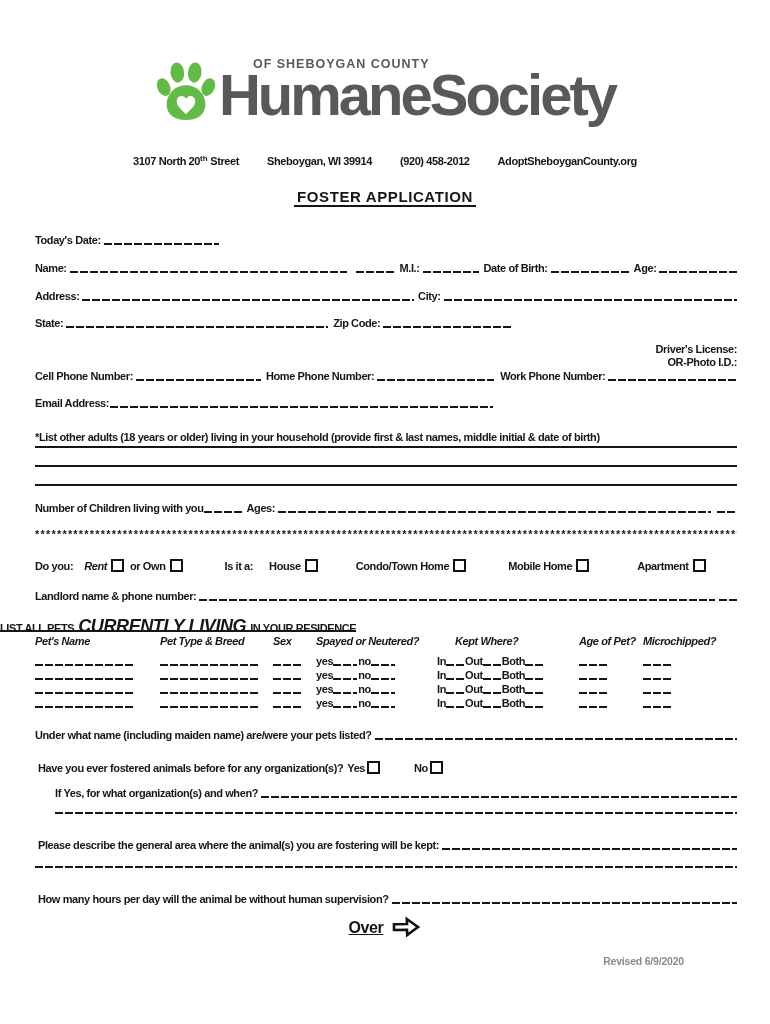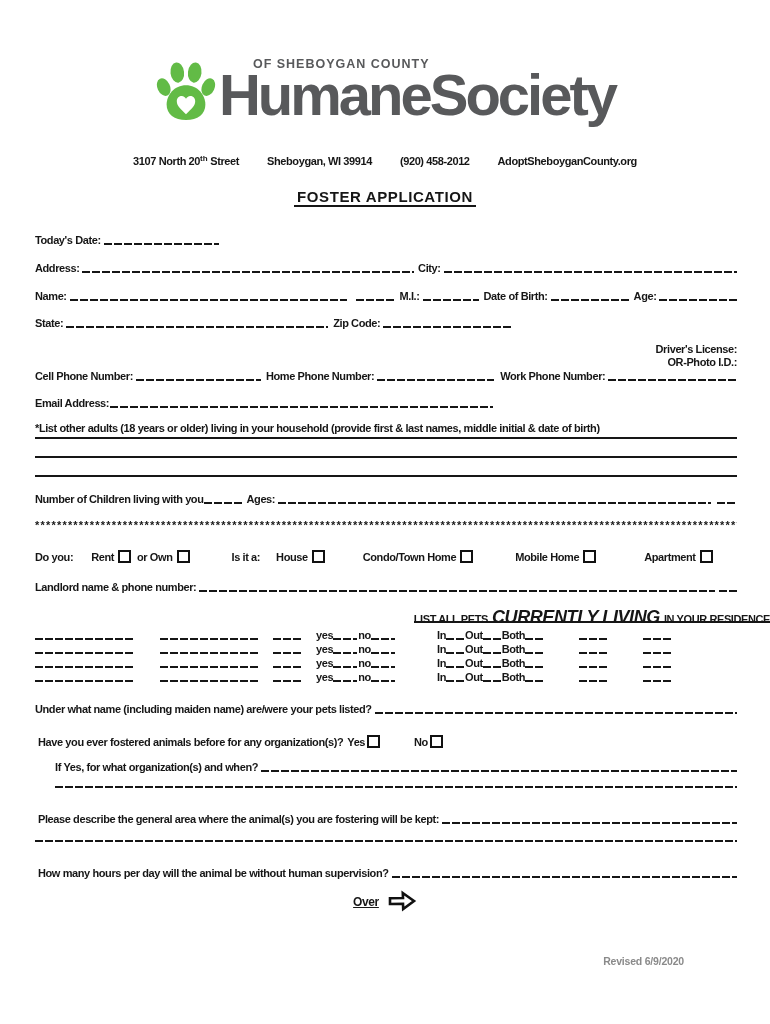--- a/index.html
+++ b/index.html
@@ -23,34 +23,34 @@
   .row{display:flex;align-items:flex-end;margin:0 33px 0 35px;height:13px;}
   .lbl{white-space:nowrap;line-height:12px;}
   .fill{height:2px;background:repeating-linear-gradient(90deg,#161616 0 8px,transparent 8px 10px);margin:0 0 1px 3px;}
   .grow{flex:1 1 auto;}
   .gap4{width:4px;flex:0 0 4px;}
   .gap6{width:6px;flex:0 0 6px;}
   .hr{height:2px;background:#161616;margin:0 33px 0 35px;}
   .cb{display:inline-block;box-sizing:border-box;width:13px;height:13px;border:2.4px solid #111;background:#fff;margin-left:4px;flex:0 0 13px;}
   .stars{margin:0 33px 0 35px;height:12px;overflow:hidden;white-space:nowrap;letter-spacing:1.2px;font-size:11px;line-height:12px;}
   
-  .pets-head-row{display:flex;justify-content:flex-end;margin-top:14px;height:16px;}
+  .pets-head-row{display:flex;justify-content:flex-start;margin-top:14px;height:16px;}
   .pets-head{display:inline-flex;align-items:baseline;border-bottom:2px solid #161616;padding-bottom:1px;}
   .pets-head .a{font-size:11px;}
   .pets-head .b{font-size:18px;font-style:italic;margin:0 4px;}
   .petgrid{display:grid;grid-template-columns:125px 113px 43px 121px 142px 64px 1fr;margin:3px 33px 0 35px;}
   .petgrid .hcell{font-style:italic;font-size:11px;line-height:13px;height:14px;white-space:nowrap;}
   .pcell{display:flex;align-items:flex-end;height:14px;}
   .pcell .lbl{line-height:12px;}
   .pcell .fill{margin-left:0;}
   .pcell .fill + .lbl{margin-left:1px;}
   .indent18{padding-left:18px;}
   
   .over-row{display:flex;justify-content:center;align-items:center;gap:8px;margin-top:12px;height:22px;}
-  .over-lbl{font-size:12px;text-decoration:underline;}
+  .over-lbl{font-size:16px;text-decoration:underline;}
   .revised{position:absolute;right:86px;top:955px;color:#8a8a8a;font-size:10.5px;letter-spacing:-0.2px;}
 </style>
 </head>
 <body>
 
 <div class="page">
 
   <div class="logo-wrap">
     <span style="margin-bottom:-4px;">
       <svg width="62" height="64" viewBox="0 0 64 66">
@@ -80,39 +80,39 @@
   <div class="title-row">
     <span class="title">FOSTER APPLICATION</span>
   </div>
 
   <div class="row" style="margin-top:26px;">
     <span class="lbl">Today's Date:</span>
     <span class="fill" style="flex:0 0 115px;"></span>
   </div>
 
   <div class="row" style="margin-top:15px;">
-    <span class="lbl">Address:</span>
-    <span class="fill grow" style="flex:1.13;"></span>
-    <span class="lbl" style="margin-left:4px;">City:</span>
-    <span class="fill grow" style="flex:1;"></span>
-  </div>
-
-  <div class="row" style="margin-top:15px;">
     <span class="lbl">Name:</span>
     <span class="fill grow" style="flex:5;"></span>
     <span class="gap6"></span>
     <span class="fill" style="flex:0 0 40px;"></span>
     <span class="lbl" style="margin-left:4px;">M.I.:</span>
     <span class="fill" style="flex:0 0 56px;"></span>
     <span class="lbl" style="margin-left:5px;">Date of Birth:</span>
     <span class="fill" style="flex:0 0 78px;"></span>
     <span class="lbl" style="margin-left:5px;">Age:</span>
     <span class="fill grow" style="flex:1.4;"></span>
   </div>
 
+  <div class="row" style="margin-top:15px;">
+    <span class="lbl">Address:</span>
+    <span class="fill grow" style="flex:1.13;"></span>
+    <span class="lbl" style="margin-left:4px;">City:</span>
+    <span class="fill grow" style="flex:1;"></span>
+  </div>
+
   <div class="row" style="margin-top:14px;">
     <span class="lbl">State:</span>
     <span class="fill" style="flex:0 0 262px;"></span>
     <span class="lbl" style="margin-left:5px;">Zip Code:</span>
     <span class="fill" style="flex:0 0 128px;"></span>
   </div>
 
   <div class="row" style="margin-top:14px;flex-direction:column;">
     <span class="lbl">Driver's License:</span>
     <span class="fill grow" style="flex:1.22;"></span>
@@ -127,41 +127,41 @@
     <span class="fill" style="flex:0 0 117px;"></span>
     <span class="lbl" style="margin-left:6px;">Work Phone Number:</span>
     <span class="fill grow"></span>
   </div>
 
   <div class="row" style="margin-top:14px;">
     <span class="lbl">Email Address:</span>
     <span class="fill" style="flex:0 0 383px;margin-left:1px;"></span>
   </div>
 
-  <div class="row" style="margin-top:12px;height:13px;">
+  <div class="row" style="margin-top:21px;height:13px;">
     <span class="lbl">*List other adults (18 years or older) living in your household (provide first &amp; last names, middle initial &amp; date of birth)</span>
   </div>
   <div class="hr" style="margin-top:3px;"></div>
   <div class="hr" style="margin-top:17px;"></div>
   <div class="hr" style="margin-top:17px;"></div>
 
   <div class="row" style="margin-top:15px;">
     <span class="lbl">Number of Children living with you</span>
     <span class="fill" style="flex:0 0 38px;margin-left:0;"></span>
     <span class="lbl" style="margin-left:5px;">Ages:</span>
     <span class="fill grow"></span>
     <span class="gap6"></span>
     <span class="fill" style="flex:0 0 20px;margin-left:0;"></span>
   </div>
 
   <div class="stars" style="margin-top:14px;">**********************************************************************************************************************************************</div>
 
   <div class="row" style="margin-top:18px;height:14px;">
     <span class="lbl">Do you:</span>
-    <span class="lbl" style="margin-left:18px;">Rent</span>
+    <span class="lbl" style="margin-left:11px;font-style:italic;">Rent</span>
     <span class="cb"></span>
     <span class="lbl" style="margin-left:6px;">or Own</span>
     <span class="cb"></span>
     <span class="lbl" style="margin-left:42px;">Is it a:</span>
     <span class="lbl" style="margin-left:16px;">House</span>
     <span class="cb"></span>
     <span class="lbl" style="margin-left:38px;">Condo/Town Home</span>
     <span class="cb"></span>
     <span class="lbl" style="margin-left:42px;">Mobile Home</span>
     <span class="cb"></span>
@@ -177,20 +177,29 @@
   </div>
 
   <div class="pets-head-row">
     <span class="pets-head">
       <span class="a">LIST ALL PETS</span>
       <span class="b">CURRENTLY LIVING</span>
       <span class="a">IN YOUR RESIDENCE</span>
     </span>
   </div>
 
+  <div class="petgrid">
+    <span class="hcell">Pet's Name</span>
+    <span class="hcell">Pet Type &amp; Breed</span>
+    <span class="hcell">Sex</span>
+    <span class="hcell">Spayed or Neutered?</span>
+    <span class="hcell indent18">Kept Where?</span>
+    <span class="hcell">Age of Pet?</span>
+    <span class="hcell">Microchipped?</span>
+  </div>
 
   <div class="petgrid" style="margin-top:4px;">
     <span class="pcell">
         <span class="fill" style="flex:0 0 100px;"></span>
       </span>
     <span class="pcell">
         <span class="fill" style="flex:0 0 98px;"></span>
       </span>
     <span class="pcell">
         <span class="fill" style="flex:0 0 28px;"></span>

